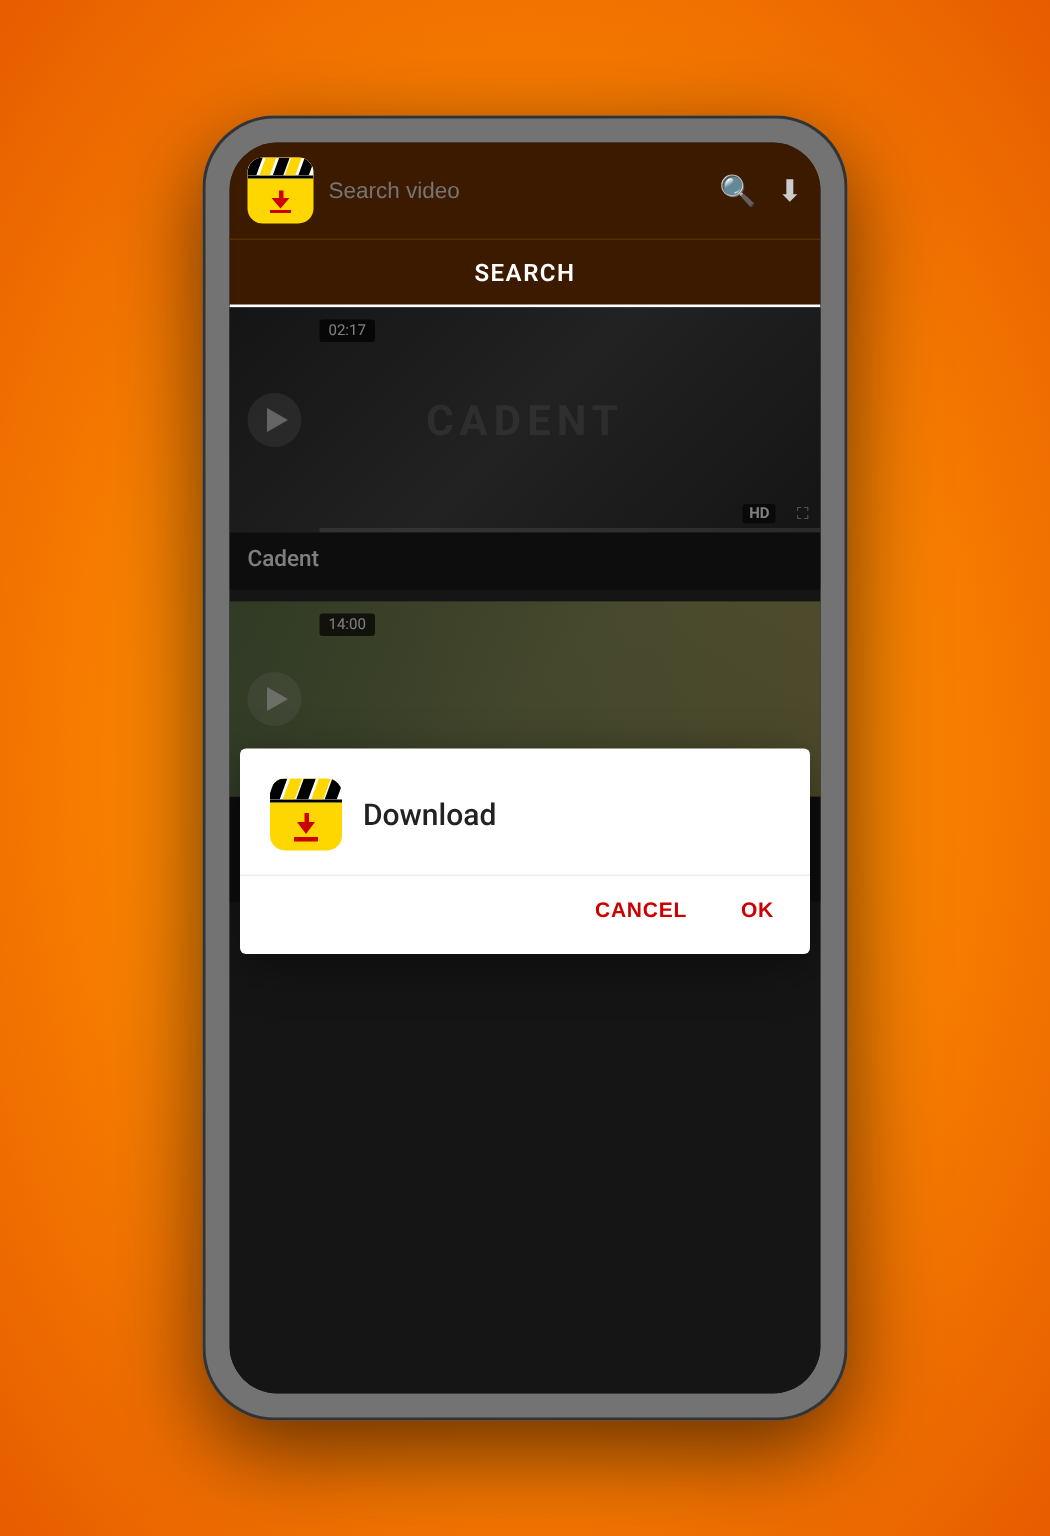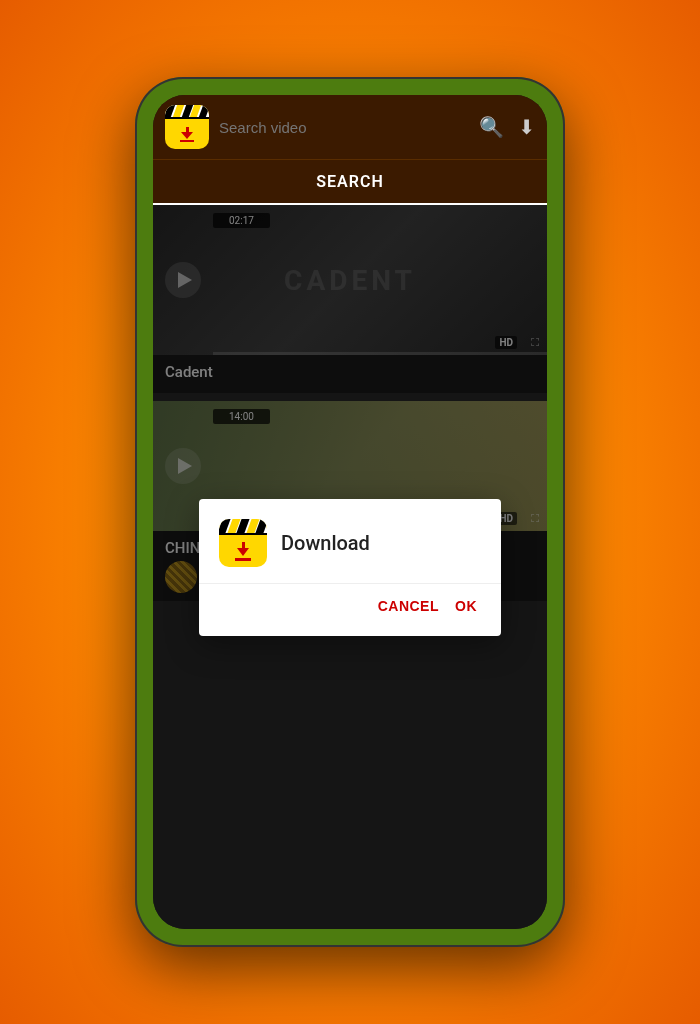--- a/index.html
+++ b/index.html
@@ -11,21 +11,21 @@
       display: flex;
       align-items: center;
       justify-content: center;
       font-family: 'Roboto', Arial, sans-serif;
       overflow: hidden;
     }
 
     .phone-outer {
       width: 430px;
       height: 870px;
-      background: #4d7c0f;
+      background: #737373;
       border-radius: 48px;
       padding: 18px;
       box-shadow: 0 20px 60px rgba(0,0,0,0.6), inset 0 0 0 2px #333;
       display: flex;
       flex-direction: column;
     }
 
     .phone-screen {
       flex: 1;
       background: #1a1a1a;
@@ -192,21 +192,21 @@
       margin-left: 3px;
     }
 
     .time-badge {
       position: absolute;
       top: 8px;
       left: 60px;
       background: rgba(0,0,0,0.7);
       color: #fff;
       font-size: 10px;
-      padding: 2px 16px;
+      padding: 2px 6px;
       border-radius: 2px;
     }
 
     .hd-badge {
       position: absolute;
       bottom: 6px;
       right: 30px;
       background: rgba(0,0,0,0.6);
       color: #fff;
       font-size: 10px;
@@ -297,21 +297,21 @@
       z-index: 10;
       display: flex;
       align-items: center;
       justify-content: center;
     }
 
     
     .dialog {
       background: #fff;
       border-radius: 4px;
-      width: 302px;
+      width: 380px;
       padding: 0;
       box-shadow: 0 8px 32px rgba(0,0,0,0.4);
       overflow: hidden;
     }
 
     .dialog-header {
       display: flex;
       align-items: center;
       gap: 14px;
       padding: 20px 20px 16px 20px;
@@ -395,21 +395,21 @@
 
     .dialog-message {
       color: #333;
       font-size: 15px;
       line-height: 1.5;
     }
 
     .dialog-actions {
       display: flex;
       justify-content: flex-end;
-      gap: 0;
+      gap: 20px;
       padding: 8px 16px 16px 16px;
     }
 
     .dialog-btn {
       background: none;
       border: none;
       font-size: 14px;
       font-weight: 700;
       letter-spacing: 0.5px;
       cursor: pointer;

